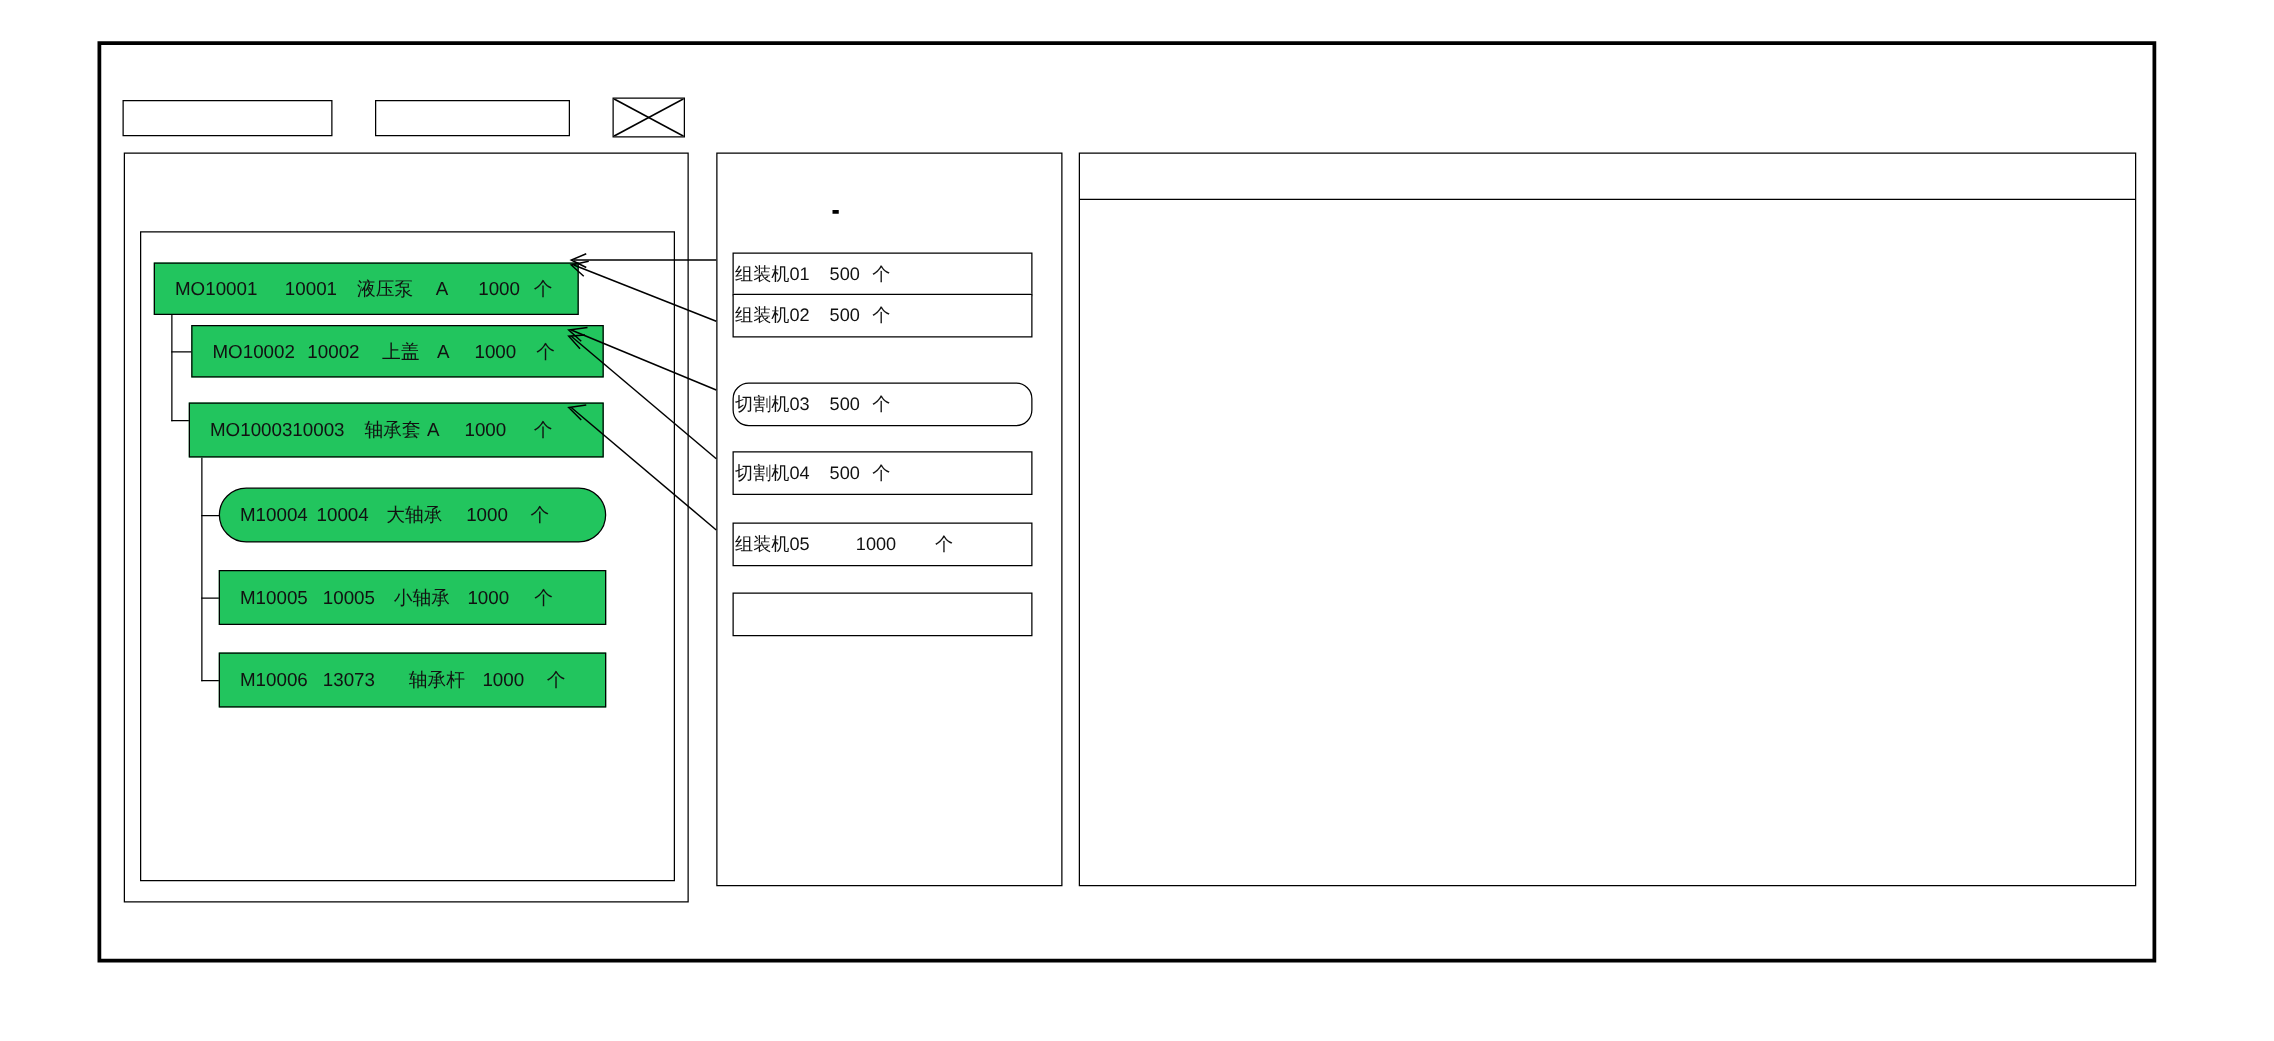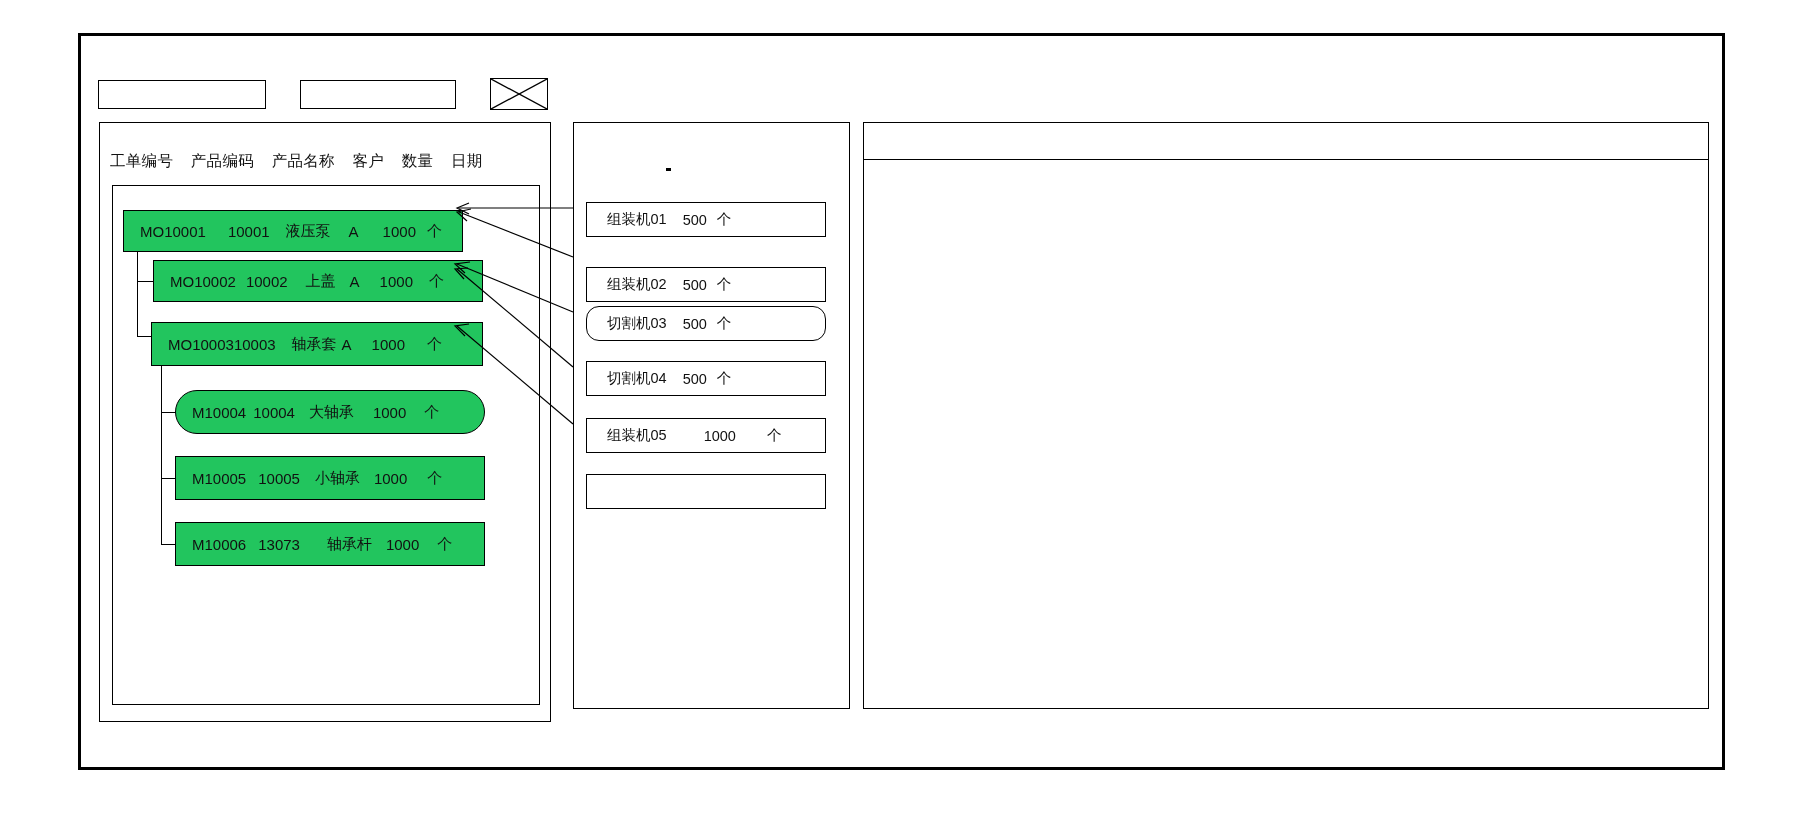--- a/index.html
+++ b/index.html
@@ -143,21 +143,21 @@
   .machine-row {
     position: absolute;
     left: 12px;
     width: 240px;
     height: 35px;
     border: 1.2px solid #000000;
     box-sizing: border-box;
     background: #ffffff;
     display: flex;
     align-items: center;
-    padding-left: 20px;
+    padding-left: 1px;
     font-size: 14.5px;
     white-space: nowrap;
   }
   .machine-row .mname { display: inline-block; }
   .machine-row .mqty  { display: inline-block; margin-left: 16px; }
   .machine-row .munit { display: inline-block; margin-left: 10px; }
   .machine-row.empty { }
 
   
   #right-panel {
@@ -200,28 +200,20 @@
     <div class="icon-box">
       <svg viewBox="0 0 58 32" preserveAspectRatio="none" aria-hidden="true">
         <line x1="0" y1="0" x2="58" y2="32" stroke="#000" stroke-width="1.4"></line>
         <line x1="58" y1="0" x2="0" y2="32" stroke="#000" stroke-width="1.4"></line>
       </svg>
     </div>
   </div>
 
   <div id="left-panel">
 
-    <div id="column-headers">
-      <span>工单编号</span>
-      <span>产品编码</span>
-      <span>产品名称</span>
-      <span>客户</span>
-      <span>数量</span>
-      <span>日期</span>
-    </div>
 
     <div id="tree-area">
 
       <div class="conn v" style="left:24px; top:66px; height:85px;"></div>
       <div class="conn h" style="left:24px; top:95px; width:17px;"></div>
       <div class="conn h" style="left:24px; top:150px; width:15px;"></div>
 
       <div class="conn v" style="left:48px; top:180px; height:179px;"></div>
       <div class="conn h" style="left:48px; top:226px; width:15px;"></div>
       <div class="conn h" style="left:48px; top:292px; width:15px;"></div>
@@ -284,21 +276,21 @@
   <div id="mid-panel">
 
     <div id="mid-dot"></div>
 
     <div class="machine-row" style="top:79px;">
       <span class="mname">组装机01</span>
       <span class="mqty">500</span>
       <span class="munit">个</span>
     </div>
 
-    <div class="machine-row" style="top:144px;">
+    <div class="machine-row" style="top:112px;">
       <span class="mname">组装机02</span>
       <span class="mqty">500</span>
       <span class="munit">个</span>
     </div>
 
     <div class="machine-row" style="top:183px;border-radius:13px;">
       <span class="mname">切割机03</span>
       <span class="mqty">500</span>
       <span class="munit">个</span>
     </div>

